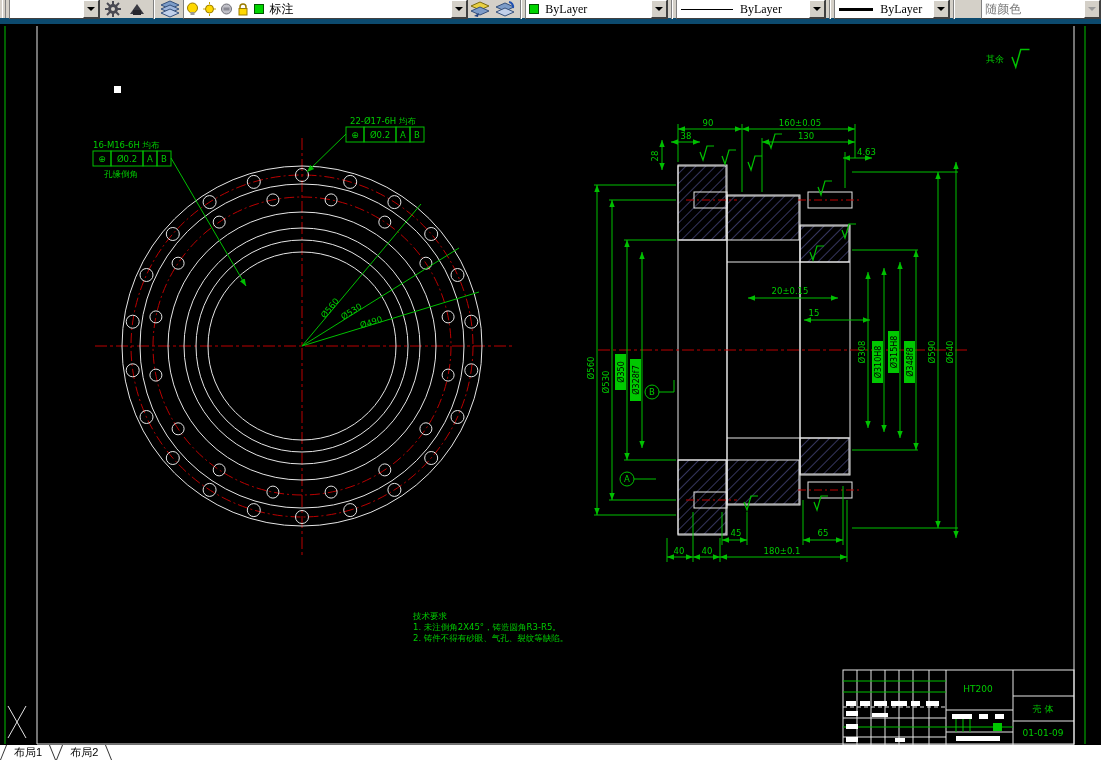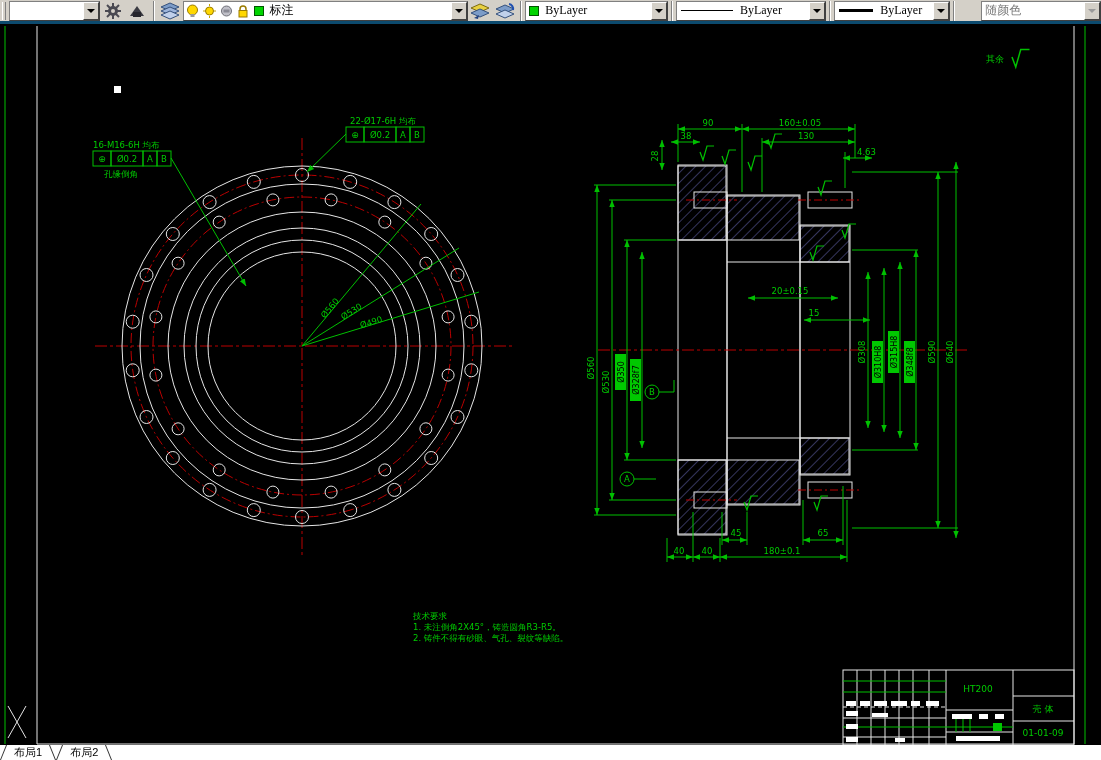--- a/index.html
+++ b/index.html
@@ -1,21 +1,21 @@
 <!DOCTYPE html>
 <html><head>
 <meta charset="utf-8">
 <style>
   * { box-sizing: border-box; margin: 0; padding: 0; }
   html,body { width:1101px; height:760px; overflow:hidden; background:#000; }
   #app { position:relative; width:1101px; height:760px; font-family:"Liberation Sans",sans-serif; }
 
   
   #toolbar { position:absolute; top:0; left:0; width:1101px; height:24px;
-             background:#d4d0c8; border-bottom:3px solid #0c4a6e;
+             background:#d4d0c8; border-bottom:6px solid #0c4a6e;
              display:flex; align-items:center; z-index:5; font-family:"Liberation Serif",serif; }
   .grip { width:4px; height:18px; margin:0 3px 0 2px;
           border-left:1px solid #fff; border-right:1px solid #808080; }
   .sep { width:2px; height:20px; margin:0 3px;
          border-left:1px solid #808080; border-right:1px solid #fff; }
   .combo { display:flex; align-items:center; background:#fff; border:1px solid #404040;
            border-top-color:#808080; border-left-color:#808080; height:20px; font-size:12px; }
   .combo .val { flex:1; padding:0 3px; white-space:nowrap; overflow:hidden; color:#000; }
   .drop { width:16px; height:18px; background:#d4d0c8; border:1px solid #fff;
           border-right-color:#404040; border-bottom-color:#404040;

